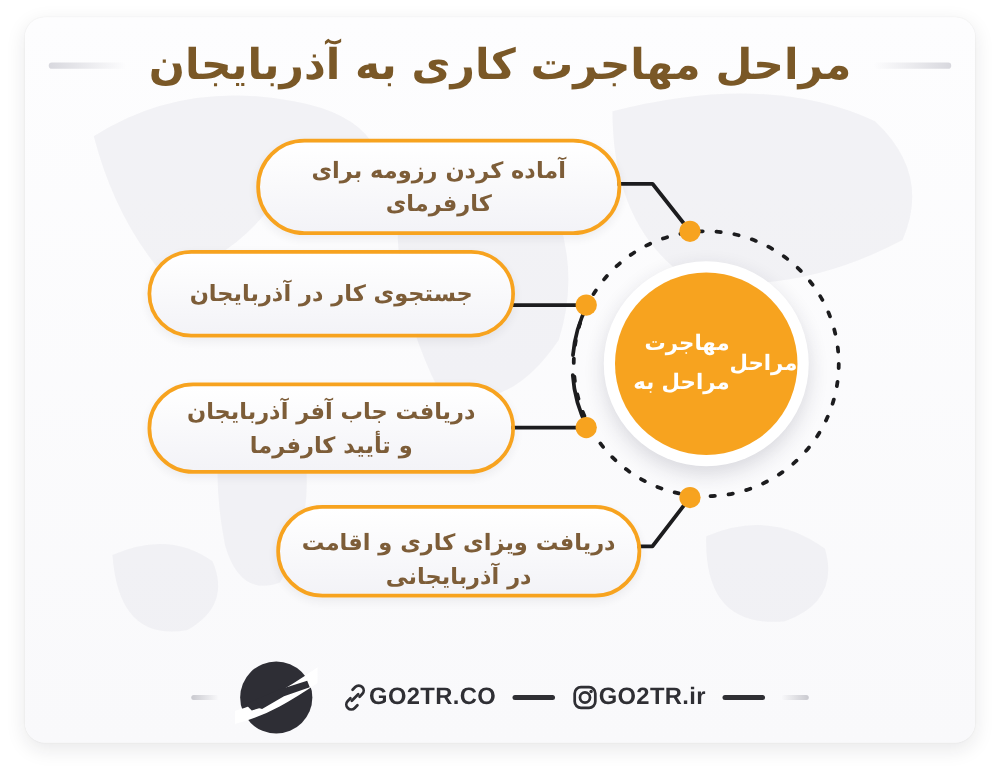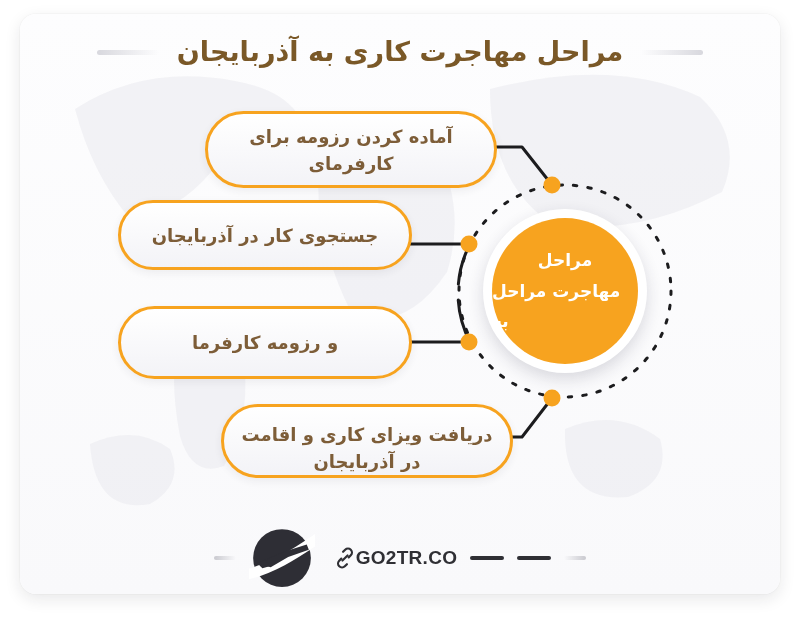--- a/index.html
+++ b/index.html
@@ -22,21 +22,21 @@
   }
   .map-svg{position:absolute;left:20px;top:14px;width:760px;height:580px;border-radius:16px;}
   .map-shape{fill:var(--map-gray);opacity:.55;}
 
   
   .title-row{
     position:absolute;left:0;top:30px;width:800px;height:44px;
     display:flex;align-items:center;justify-content:center;gap:18px;direction:rtl;
   }
   .title-text{
-    color:var(--title-brown);font-weight:bold;font-size:27px;line-height:1.2;
+    color:var(--title-brown);font-weight:bold;font-size:34px;line-height:1.2;
     white-space:nowrap;
   }
   .title-dash{width:62px;height:5px;border-radius:3px;}
   .title-dash.right{background:linear-gradient(to left,#d8d8de,rgba(216,216,222,0));}
   .title-dash.left{background:linear-gradient(to right,#d8d8de,rgba(216,216,222,0));}
 
   
   .step{
     position:absolute;border:3px solid var(--orange);border-radius:42px;
     background:linear-gradient(180deg,#ffffff 0%,#f3f3f7 100%);
@@ -58,22 +58,22 @@
   .dot{fill:var(--orange);}
 
   
   .badge-outer{
     position:absolute;left:483px;top:209px;width:164px;height:164px;border-radius:50%;
     background:#ffffff;box-shadow:0 6px 16px rgba(40,40,60,.16);
     display:flex;align-items:center;justify-content:center;
   }
   .badge-inner{
     width:146px;height:146px;border-radius:50%;background:var(--orange);
-    display:flex;flex-direction:column;align-items:center;justify-content:center;
-    direction:rtl;text-align:left;color:#ffffff;font-weight:bold;font-size:17px;line-height:1.8;
+    display:flex;flex-direction:row;align-items:center;justify-content:center;
+    direction:rtl;text-align:right;color:#ffffff;font-weight:bold;font-size:17px;line-height:1.8;
   }
 
   
   .footer{
     position:absolute;left:20px;top:522px;width:760px;height:72px;
     display:flex;align-items:center;justify-content:center;gap:13px;direction:ltr;
   }
   .edge-dash{width:22px;height:4px;border-radius:2px;}
   .edge-dash.l{background:linear-gradient(to right,#c9c9cf,rgba(201,201,207,0));}
   .edge-dash.r{background:linear-gradient(to left,#c9c9cf,rgba(201,201,207,0));}
@@ -123,25 +123,26 @@
     <circle class="dot" cx="552" cy="398" r="8.5"></circle>
   </svg>
 
   <div class="step step-1">
     <span>آماده کردن رزومه برای کارفرمای</span>
   </div>
   <div class="step step-2">
     <span>جستجوی کار در آذربایجان</span>
   </div>
   <div class="step step-3">
-    <span>و رزومه کارفرما</span>
+    <span>دریافت جاب آفر آذربایجان</span>
+    <span>و تأیید کارفرما</span>
   </div>
   <div class="step step-4">
     <span>دریافت ویزای کاری و اقامت</span>
-    <span>در آذربایجان</span>
+    <span>در آذربایجانی</span>
   </div>
 
   <div class="badge-outer">
     <div class="badge-inner">
       <span>مراحل</span>
       <span>مهاجرت مراحل به</span>
     </div>
   </div>
 
   <div class="footer">
@@ -158,20 +159,28 @@
       <svg class="ficon" viewBox="0 0 24 24" aria-hidden="true">
         <path class="stroke" d="M8 12.7 l-2.3 2.3 a4.3 4.3 0 0 0 6.1 6.1 l2.3 -2.3"></path>
         <path class="stroke" d="M16 11.3 l2.3 -2.3 a4.3 4.3 0 0 0 -6.1 -6.1 l-2.3 2.3"></path>
         <path class="stroke" d="M9.2 14.8 L14.8 9.2"></path>
       </svg>
       <span>GO2TR.CO</span>
     </a>
 
     <div class="footer-sep"></div>
 
+    <a class="footer-item">
+      <svg class="ficon" viewBox="0 0 24 24" aria-hidden="true">
+        <rect class="stroke" x="3" y="3" width="18" height="18" rx="5.5"></rect>
+        <circle class="stroke" cx="12" cy="12" r="4.4"></circle>
+        <circle class="fill" cx="17.3" cy="6.7" r="1.5"></circle>
+      </svg>
+      <span>GO2TR.ir</span>
+    </a>
 
     <div class="footer-sep"></div>
 
 
     <div class="edge-dash r"></div>
   </div>
 
 </div>
 
 </body></html>

